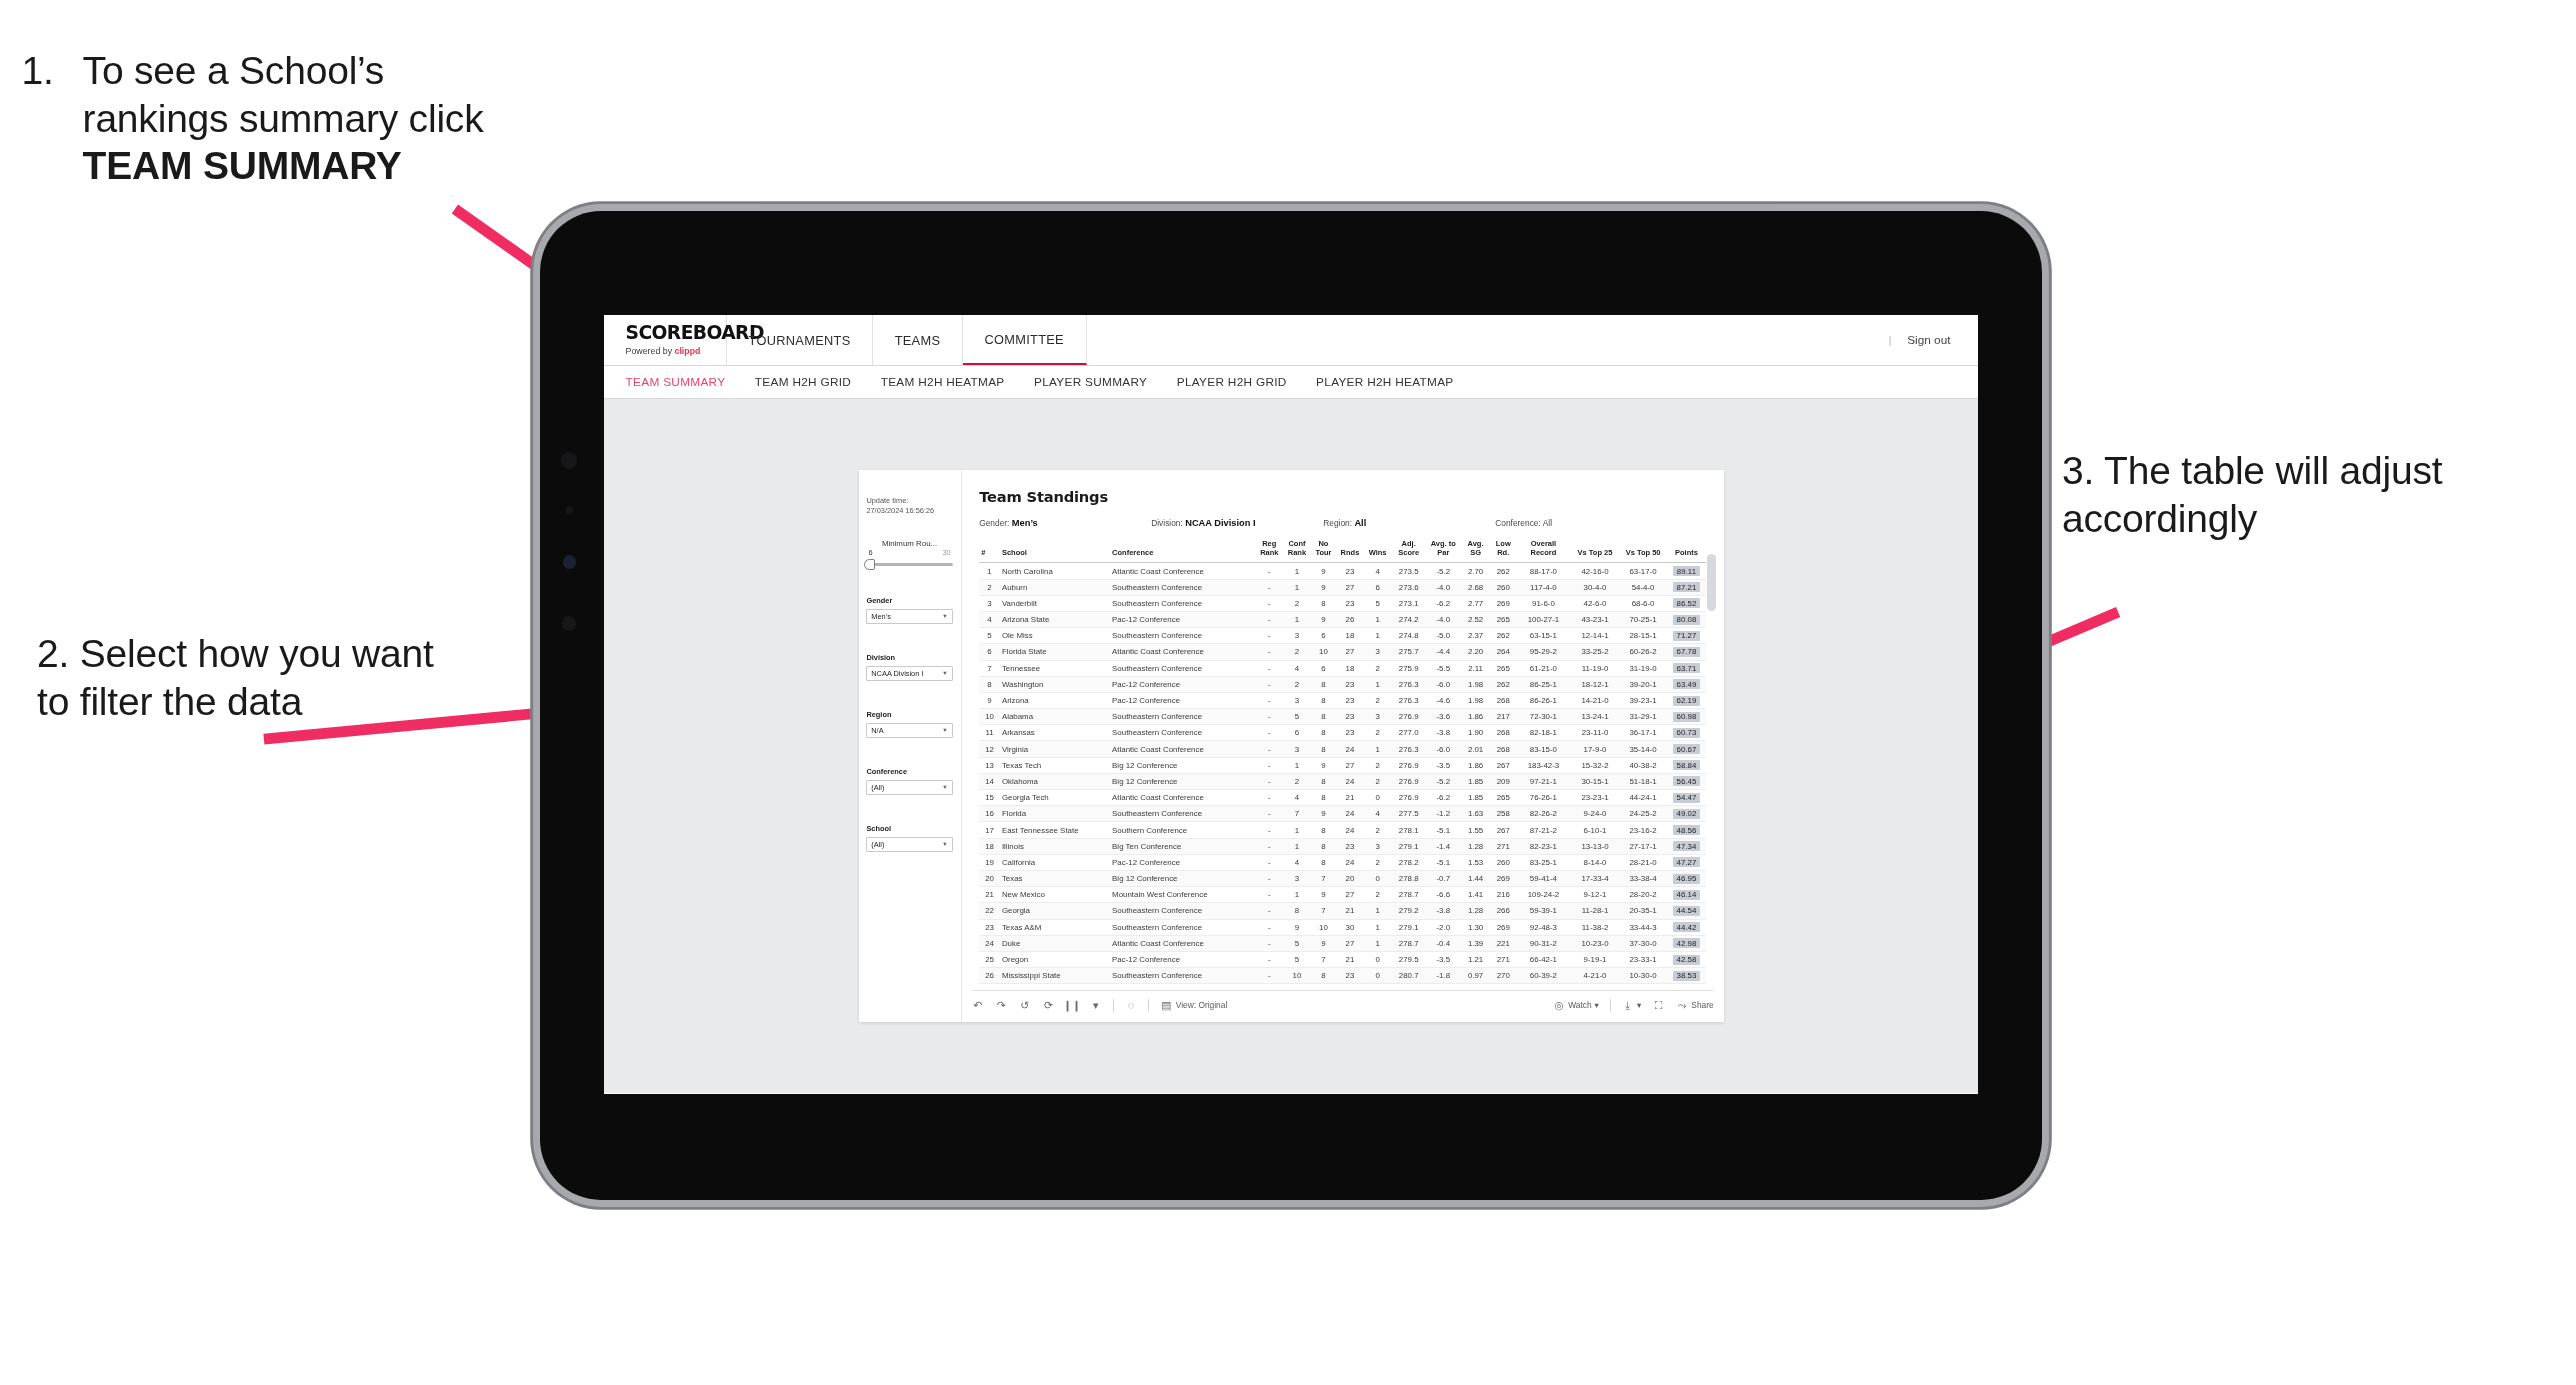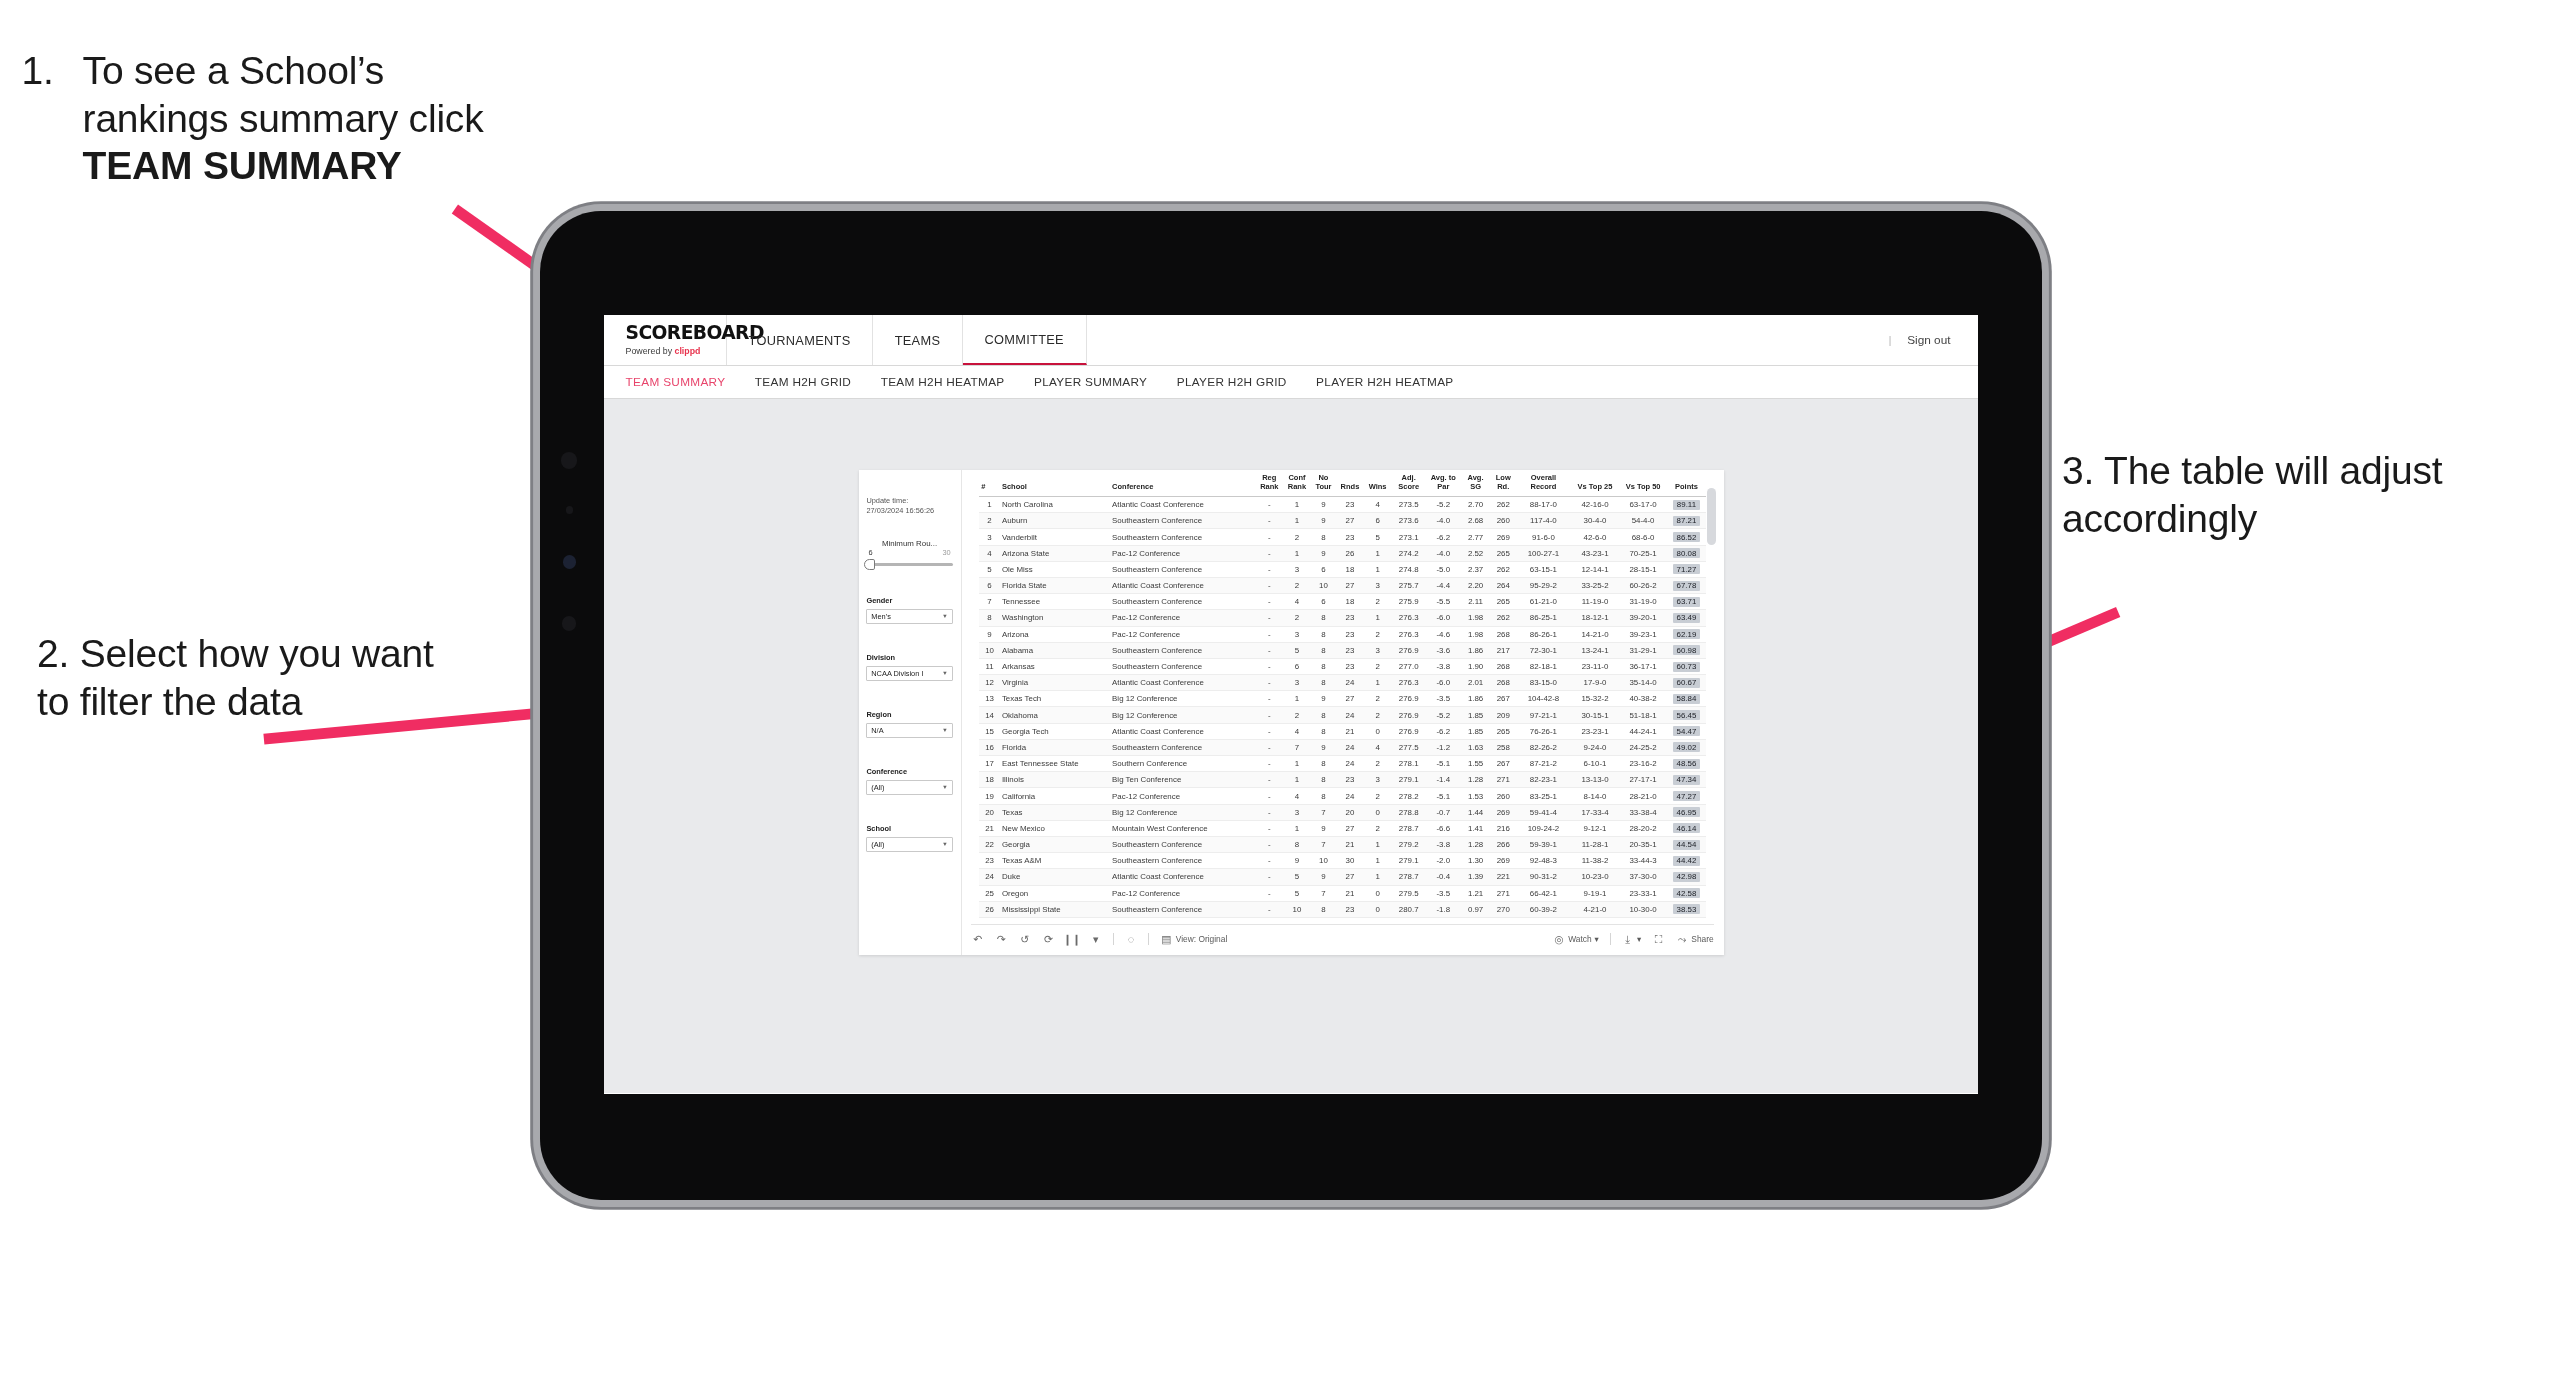--- a/index.html
+++ b/index.html
@@ -267,20 +267,29 @@
             <div class="filt">
               <div class="cap">School</div>
               <div class="selbox">
                 <span>(All)</span>
                 <span class="car">▼</span>
               </div>
             </div>
           </div>
 
           <div id="tablepane">
+            <div class="tp-head">
+              <div class="tp-title">Team Standings</div>
+              <div class="tp-filters">
+                <div><span>Gender:</span> <b>Men’s</b></div>
+                <div><span>Division:</span> <b>NCAA Division I</b></div>
+                <div><span>Region:</span> <b>All</b></div>
+                <div><span>Conference:</span> <span>All</span></div>
+              </div>
+            </div>
 
             <div class="tbl-wrap">
               <table>
                 <colgroup>
                   <col style="width:17.7px">
                     <col style="width:94px">
                     <col style="width:124px">
                   <col style="width:23.6px">
                     <col style="width:23.6px">
                     <col style="width:21.6px">
@@ -538,21 +547,21 @@
                       <td>Big 12 Conference</td>
                       <td class="num">-</td>
                       <td class="num">1</td>
                       <td class="num">9</td>
                       <td class="num">27</td>
                       <td class="num">2</td>
                       <td class="num">276.9</td>
                       <td class="num">-3.5</td>
                       <td class="num">1.86</td>
                       <td class="num">267</td>
-                      <td class="num">104-42-8</td>
+                      <td class="num">183-42-3</td>
                       <td class="num">15-32-2</td>
                       <td class="num">40-38-2</td>
                       <td class="pts"><span>58.84</span></td>
                     </tr>
                     <tr>
                       <td class="num">14</td>
                       <td>Oklahoma</td>
                       <td>Big 12 Conference</td>
                       <td class="num">-</td>
                       <td class="num">2</td>

